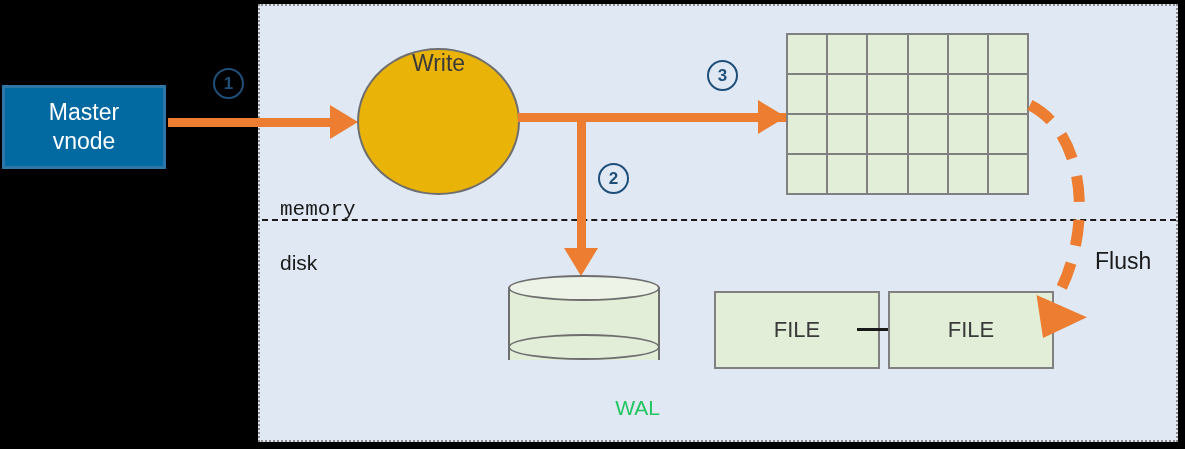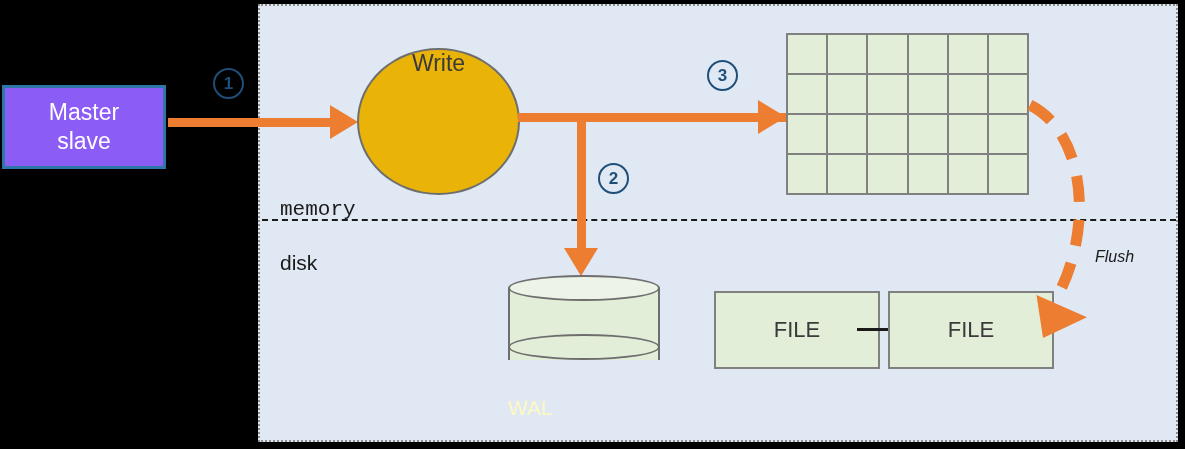--- a/index.html
+++ b/index.html
@@ -28,21 +28,21 @@
     box-sizing: border-box;
   }
 
   
   #master-vnode {
     position: absolute;
     left: 2px;
     top: 85px;
     width: 164px;
     height: 84px;
-    background: #8b5cf6;
+    background: #0369a1;
     border: 3px solid #2e75a8;
     box-sizing: border-box;
     display: flex;
     flex-direction: column;
     align-items: center;
     justify-content: center;
     color: #ffffff;
     font-size: 23px;
     line-height: 1.25;
   }
@@ -185,23 +185,23 @@
     width: 152px; height: 26px;
     border: 2px solid #6e6e6e;
     border-radius: 50%;
     background: #edf3e6;
     box-sizing: border-box;
   }
   #wal-label {
     position: absolute;
     left: 508px; top: 396px;
     width: 152px;
-    text-align: left;
+    text-align: right;
     font-size: 21px;
-    color: #fef9c3;
+    color: #22c55e;
   }
 
   
   .file-box {
     position: absolute;
     width: 166px;
     height: 78px;
     background: #e2eed8;
     border: 2px solid #808080;
     box-sizing: border-box;
@@ -225,24 +225,23 @@
     position: absolute;
     left: 985px;
     top: 95px;
     width: 200px;
     height: 250px;
     pointer-events: none;
   }
   #flush-label {
     position: absolute;
     left: 1095px; top: 248px;
-    font-size: 16px;
+    font-size: 23px;
     color: #1a1a1a;
     white-space: nowrap;
-    font-style: italic;
   }
 
   
   #slave-label {
     position: absolute;
     left: 1027px;
     top: 398px;
     font-size: 21px;
     color: #1a1a1a;
     white-space: nowrap;
@@ -254,21 +253,21 @@
 <div id="canvas">
 
   <div id="slave-panel"></div>
 
   <div id="disk-divider"></div>
   <div class="divider-label" id="label-memory">memory</div>
   <div class="divider-label" id="label-disk">disk</div>
 
   <div id="master-vnode">
     <span>Master</span>
-    <span>slave</span>
+    <span>vnode</span>
   </div>
 
   <div class="orange-line" id="line-1"></div>
   <div id="arrowhead-1"></div>
   <div class="step-badge" id="step-1">1</div>
 
   <div id="write-node">
     <span>Write</span>
   </div>
 

